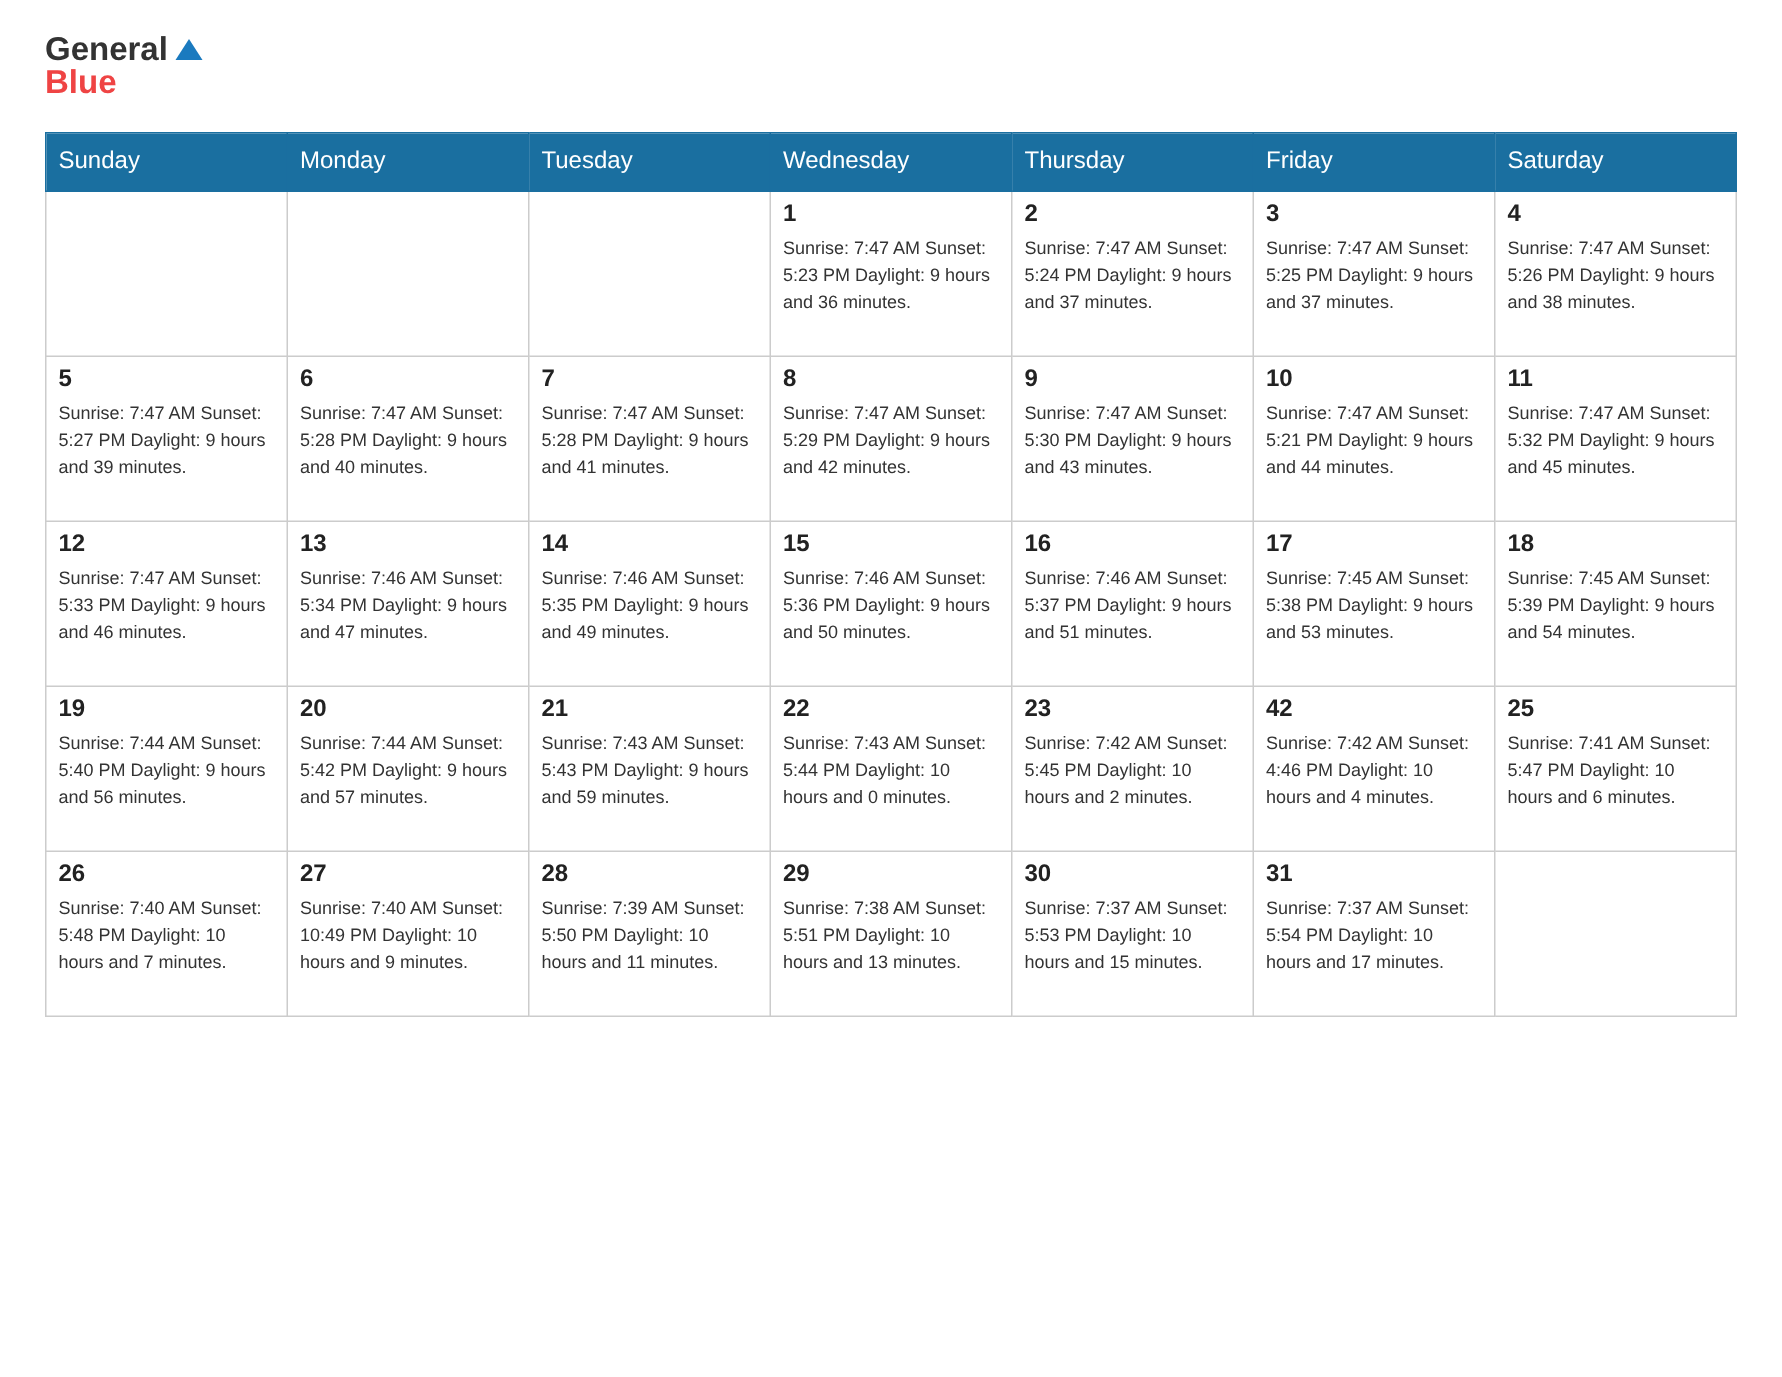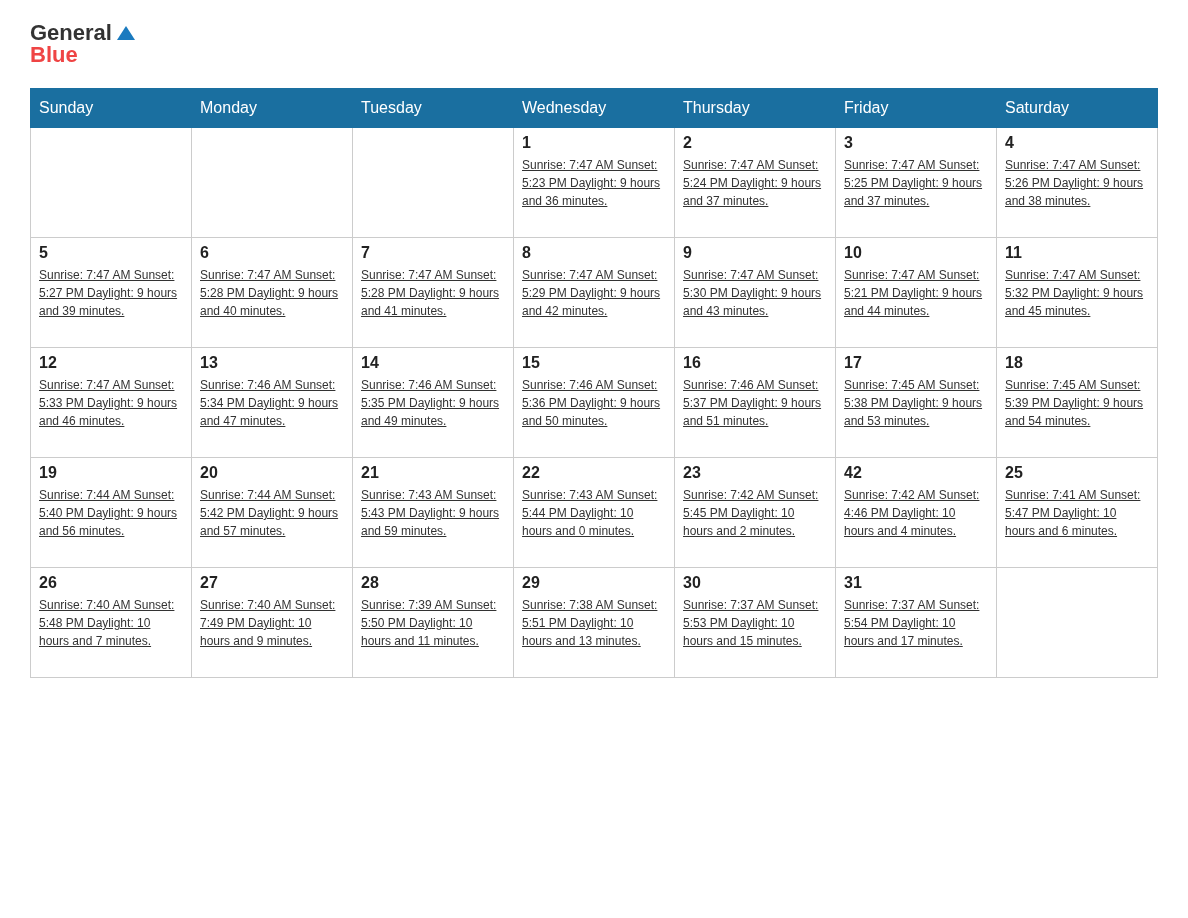--- a/index.html
+++ b/index.html
@@ -61,21 +61,20 @@
       font-size: 16px;
       font-weight: bold;
       color: #222;
       display: block;
       margin-bottom: 4px;
     }
     .day-info {
       font-size: 12px;
       color: #333;
       line-height: 1.5;
-      text-decoration: underline;
     }
     tbody tr {
       height: 110px;
     }
     .empty-cell {
       background: #fff;
     }
   </style>
 </head>
 <body>
@@ -275,21 +274,21 @@
       <tr>
         <td>
           <span class="day-number">26</span>
           <div class="day-info">Sunrise: 7:40 AM
 Sunset: 5:48 PM
 Daylight: 10 hours and 7 minutes.</div>
         </td>
         <td>
           <span class="day-number">27</span>
           <div class="day-info">Sunrise: 7:40 AM
-Sunset: 7:49 PM
+Sunset: 10:49 PM
 Daylight: 10 hours and 9 minutes.</div>
         </td>
         <td>
           <span class="day-number">28</span>
           <div class="day-info">Sunrise: 7:39 AM
 Sunset: 5:50 PM
 Daylight: 10 hours and 11 minutes.</div>
         </td>
         <td>
           <span class="day-number">29</span>

